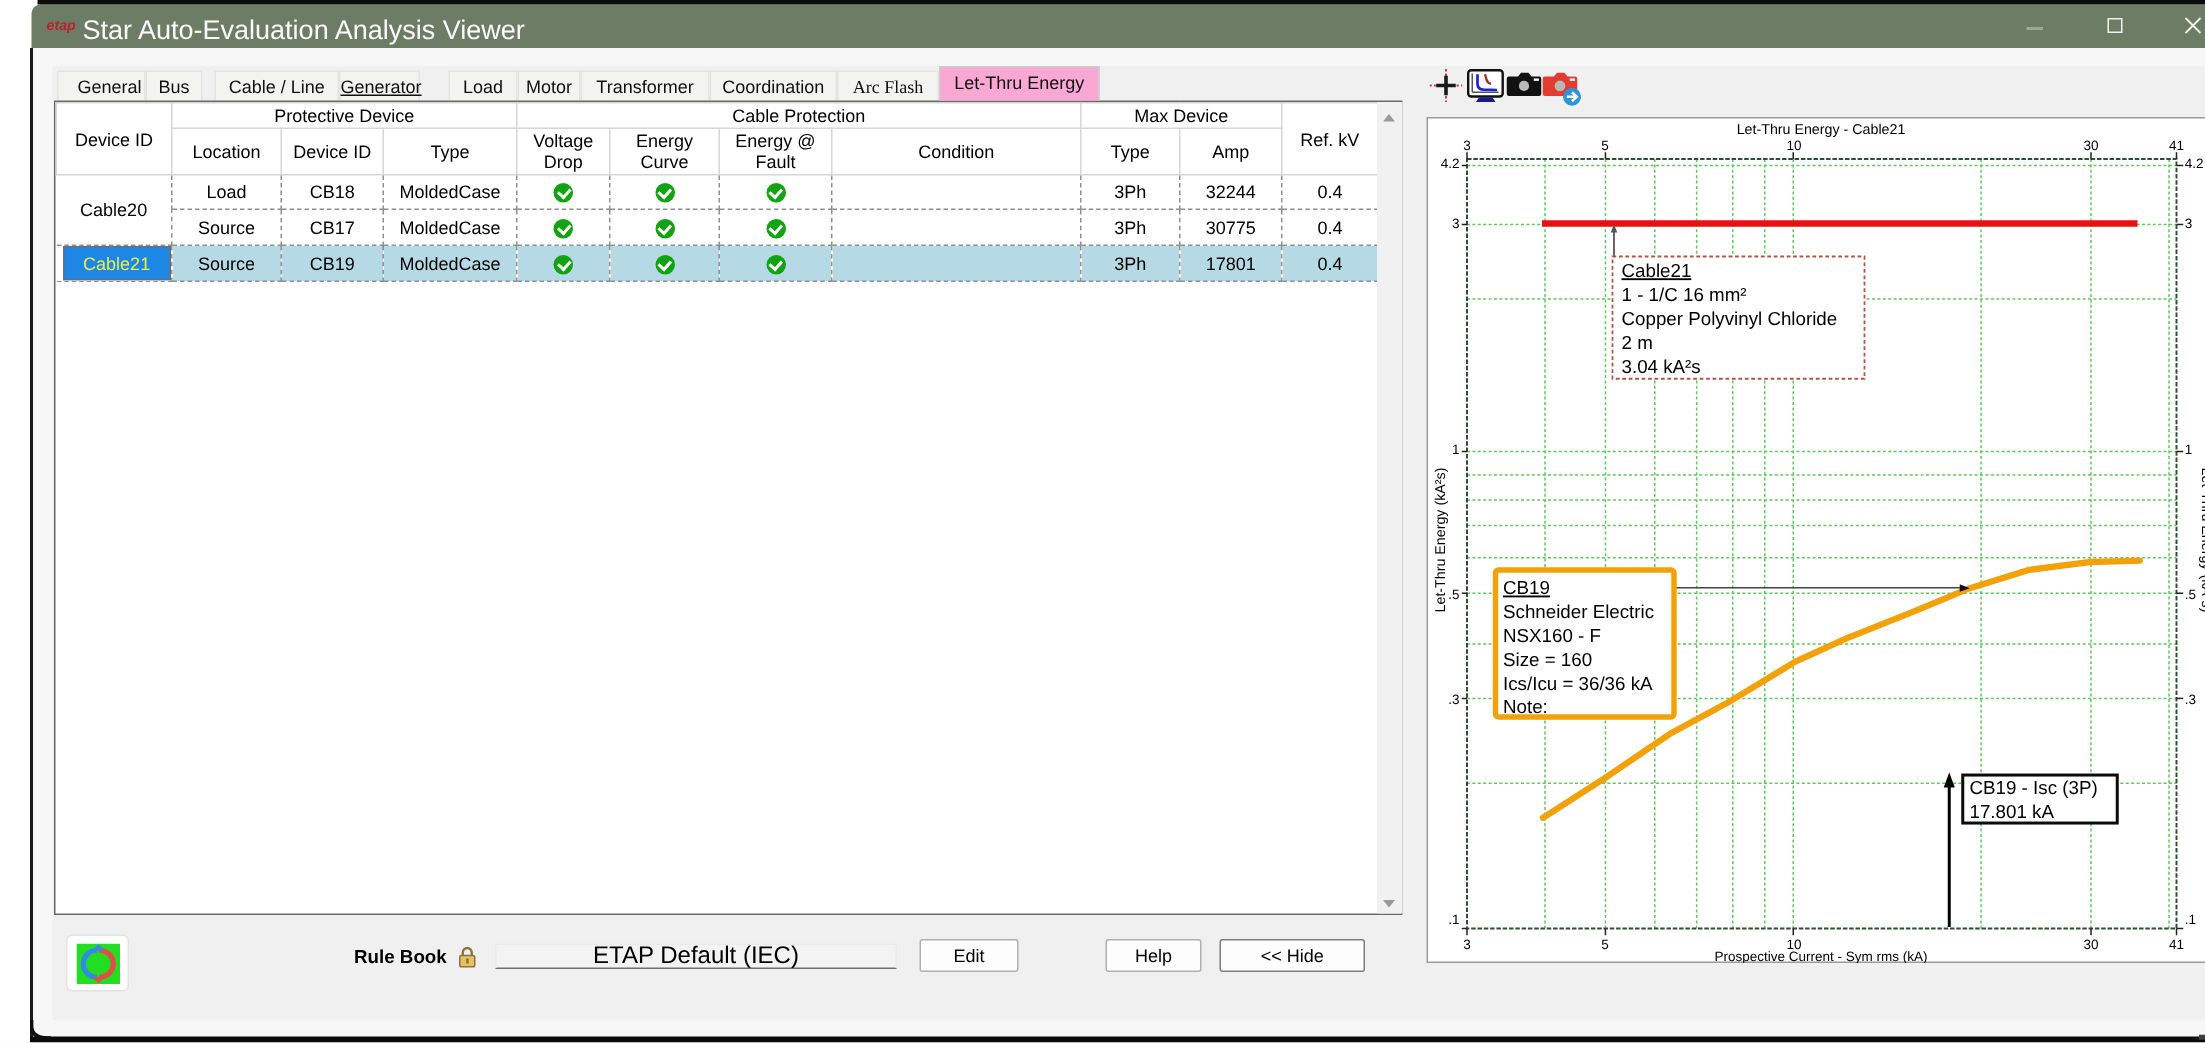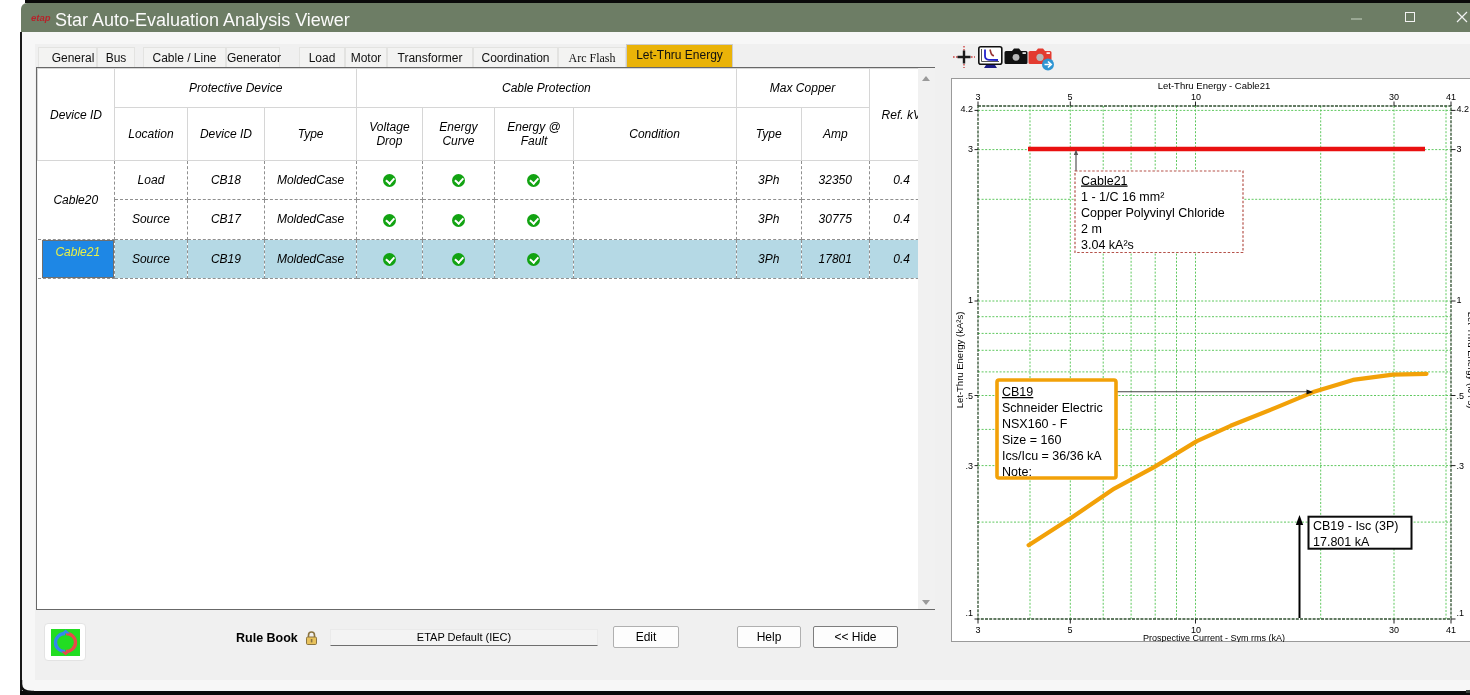--- a/index.html
+++ b/index.html
@@ -12,38 +12,38 @@
 #titlebar { position:absolute; left:1px; top:3px; width:1467px; height:29px; background:#6d7d65; border-radius:6px 6px 0 0; }
 #etap { position:absolute; left:10px; top:9px; color:#b6232a; font-style:italic; font-weight:bold; font-size:9.5px; }
 #wtitle { position:absolute; left:34px; top:7px; color:#fbfbfb; font-size:18px; }
 #minbtn { position:absolute; left:1331px; top:18px; width:11px; height:1.5px; background:#9aa894; }
 #maxbtn { position:absolute; left:1385px; top:12px; width:10px; height:10px; border:1px solid #f2f2f2; }
 #closebtn { position:absolute; left:1436px; top:11px; width:12px; height:12px; }
 #content { position:absolute; left:2px; top:32px; width:1465px; height:659px; background:#f0f0f0; }
 .lite { position:absolute; background:#f7f7f7; }
 
 .tab { position:absolute; top:47px; height:20px; background:#f3f3f2; border:1px solid #e3e3e1; border-bottom:none; font-size:12px; color:#101010; text-align:center; line-height:20px; }
-.tab.sel { top:44px; height:23px; background:#eab308; border:1px solid #cccccc; border-bottom:none; z-index:3; }
+.tab.sel { top:44px; height:23px; background:#f9a8d4; border:1px solid #cccccc; border-bottom:none; z-index:3; }
 
 #lpanel { position:absolute; left:16px; top:67px; width:899px; height:543px; background:#fff; border:1px solid #686868; }
 #vsb { position:absolute; left:881px; top:0px; width:17px; height:541px; background:#f1f1f1; }
 .sbarrow { position:absolute; left:4px; width:0; height:0; border-left:4.5px solid transparent; border-right:4.5px solid transparent; }
 
 table { border-collapse:collapse; position:absolute; left:0px; top:0px; table-layout:fixed; }
-td { font-size:12px; color:#000; text-align:center; vertical-align:middle; padding:12px; overflow:hidden; white-space:nowrap;font-style:italic; }
+td { font-size:12px; color:#000; text-align:center; vertical-align:middle; padding:0; overflow:hidden; white-space:nowrap; }
 .hd td { border:1px solid #d6d6d6; background:#fff; }
 .dr td { border-right:1px dashed #8f8f8f; border-bottom:1px dashed #8f8f8f; border-top:1px dashed #8f8f8f; }
 .hl td { background:#b5d9e5; }
 #c21td { position:relative; background:#fff; }
 #cable21 { position:absolute; left:4px; top:0; right:0; bottom:0; background:#1e87e5; border:1px solid #6f6f6f; color:#e8f048; line-height:22px; }
 .chk { display:inline-block; width:13px; height:13px; border-radius:50%; background:#12a312; position:relative; vertical-align:middle; }
 .chk::after { content:""; position:absolute; left:2.8px; top:3px; width:6.2px; height:3.6px; border-left:2px solid #fff; border-bottom:2px solid #fff; transform:rotate(-48deg); }
 
 .btn { position:absolute; background:#fdfdfd; border:1px solid #b0b0b0; border-radius:2px; font-size:12px; color:#000; text-align:center; }
-#rbfield { position:absolute; left:310px; top:629px; width:268px; height:17px; background:#f3f3f3; border:1px solid #eaeaea; border-bottom:1px solid #6e6e6e; font-size:11px; text-align:center; line-height:15px; }
+#rbfield { position:absolute; left:310px; top:629px; width:268px; height:17px; background:#f3f3f3; border:1px solid #eaeaea; border-bottom:1px solid #6e6e6e; font-size:16px; text-align:center; line-height:15px; }
 
 #chartbox { position:absolute; left:931px; top:78px; width:523px; height:564px; background:#fff; border:1px solid #9a9a9a; }
 .ticon { position:absolute; top:46px; }
 .g { stroke:#5fc85f; stroke-width:1; stroke-dasharray:2 1.6; }
 </style>
 </head>
 <body>
 <div id="win">
   <div id="titlebar">
     <span id="etap">etap</span>
@@ -59,21 +59,21 @@
     </svg>
   <div id="content"></div>
   <div class="lite" style="left:2px; top:32px; width:1465px; height:12px;"></div>
   <div class="lite" style="left:2px; top:680px; width:1465px; height:11px;"></div>
   <div class="lite" style="left:2px; top:32px; width:13px; height:659px;"></div>
   <div class="lite" style="left:1454px; top:32px; width:13px; height:659px;"></div>
   <div id="tabs">
     <div class="tab" style="left:18px; width:59px;padding-left:11px;">General</div>
     <div class="tab" style="left:77px; width:38px;">Bus</div>
     <div class="tab" style="left:123px; width:83px;">Cable / Line</div>
-    <div class="tab" style="left:206px; width:54px;">Generator</div>
+    <div class="tab" style="left:206px; width:54px;text-decoration:underline;">Generator</div>
     <div class="tab" style="left:279px; width:46px;">Load</div>
     <div class="tab" style="left:325px; width:42px;">Motor</div>
     <div class="tab" style="left:367px; width:86px;">Transformer</div>
     <div class="tab" style="left:453px; width:85px;">Coordination</div>
     <div class="tab" style="left:538px; width:68px;font-family:Liberation Serif, serif;">Arc Flash</div>
     <div class="tab sel" style="left:606px; width:107px;">Let-Thru Energy</div>
   </div>
   <div id="lpanel">
     <div id="tablewrap">
     <table>
@@ -88,21 +88,21 @@
             <col style="width:166px">
         <col style="width:66px">
             <col style="width:68px">
             <col style="width:64px">
       </colgroup>
       <tbody>
             <tr class="hd" style="height:17px;">
         <td rowspan="2" style="height:48px;">Device ID</td>
         <td colspan="3">Protective Device</td>
         <td colspan="4">Cable Protection</td>
-        <td colspan="2">Max Copper</td>
+        <td colspan="2">Max Device</td>
         <td rowspan="2">Ref. kV</td>
       </tr>
       <tr class="hd" style="height:31px;">
         <td>Location</td>
               <td>Device ID</td>
               <td>Type</td>
         <td>Voltage<br>Drop</td>
               <td>Energy<br>Curve</td>
               <td>Energy @<br>Fault</td>
               <td>Condition</td>
@@ -112,21 +112,21 @@
       <tr class="dr" style="height:23px;">
         <td rowspan="2" style="border-right:1px dashed #8f8f8f; border-top:none; border-bottom:1px dashed #8f8f8f;">Cable20</td>
         <td>Load</td>
               <td>CB18</td>
               <td>MoldedCase</td>
         <td><span class="chk"></span></td>
               <td><span class="chk"></span></td>
               <td><span class="chk"></span></td>
               <td></td>
         <td>3Ph</td>
-              <td>32350</td>
+              <td>32244</td>
               <td style="border-right:none;">0.4</td>
       </tr>
       <tr class="dr" style="height:24px;">
         <td>Source</td>
               <td>CB17</td>
               <td>MoldedCase</td>
         <td><span class="chk"></span></td>
               <td><span class="chk"></span></td>
               <td><span class="chk"></span></td>
               <td></td>
@@ -169,21 +169,21 @@
     </div>
     <div style="position:absolute; left:216px; top:631px; width:80px; font-size:12.5px; color:#000;font-weight:bold;">Rule Book</div>
     <svg style="position:absolute; left:285px; top:631px;" width="13" height="15" viewBox="0 0 13 15">
       <path d="M3.5 6 V4.2 A 3 3.2 0 0 1 9.5 4.2 V6" fill="none" stroke="#8a7340" stroke-width="1.6"></path>
       <rect x="1.5" y="6" width="10" height="7.5" rx="1.2" fill="#e8c25c" stroke="#8a7340" stroke-width="1"></rect>
       <rect x="5.8" y="8" width="1.6" height="3.4" fill="#8a7340"></rect>
     </svg>
     <div id="rbfield">ETAP Default (IEC)</div>
     <div class="btn" style="left:593px; top:626px; width:66px; height:22px; line-height:21px;">Edit</div>
     <div class="btn" style="left:717px; top:626px; width:64px; height:22px; line-height:21px;">Help</div>
-    <div class="btn" style="left:793px; top:626px; width:85px; height:22px; line-height:21px; border:1px solid #7e7e7e;">&lt;&lt; Hide</div>
+    <div class="btn" style="left:793px; top:626px; width:97px; height:22px; line-height:21px; border:1px solid #7e7e7e;">&lt;&lt; Hide</div>
   </div>
   <div id="rpanel">
     <svg class="ticon" style="left:933px;" width="22" height="22" viewBox="0 0 22 22">
       <path d="M0 11 H22 M11 0 V22" stroke="#c44" stroke-width="1.4" stroke-dasharray="1.6 1.4"></path>
       <path d="M4.5 11 H17.5 M11 4.5 V17.5" stroke="#1a1a1a" stroke-width="2.4"></path>
     </svg>
     <svg class="ticon" style="left:958px;" width="25" height="23" viewBox="0 0 25 23">
       <rect x="0.8" y="0.8" width="23" height="17.5" rx="2" fill="#fff" stroke="#111" stroke-width="1.6"></rect>
       <path d="M8 19 L17 19 L19 22 L6 22 Z" fill="#1b1b84"></path>
       <path d="M3.5 3 V15.5 M3.5 15.5 H21" stroke="#555" stroke-width="1"></path>

